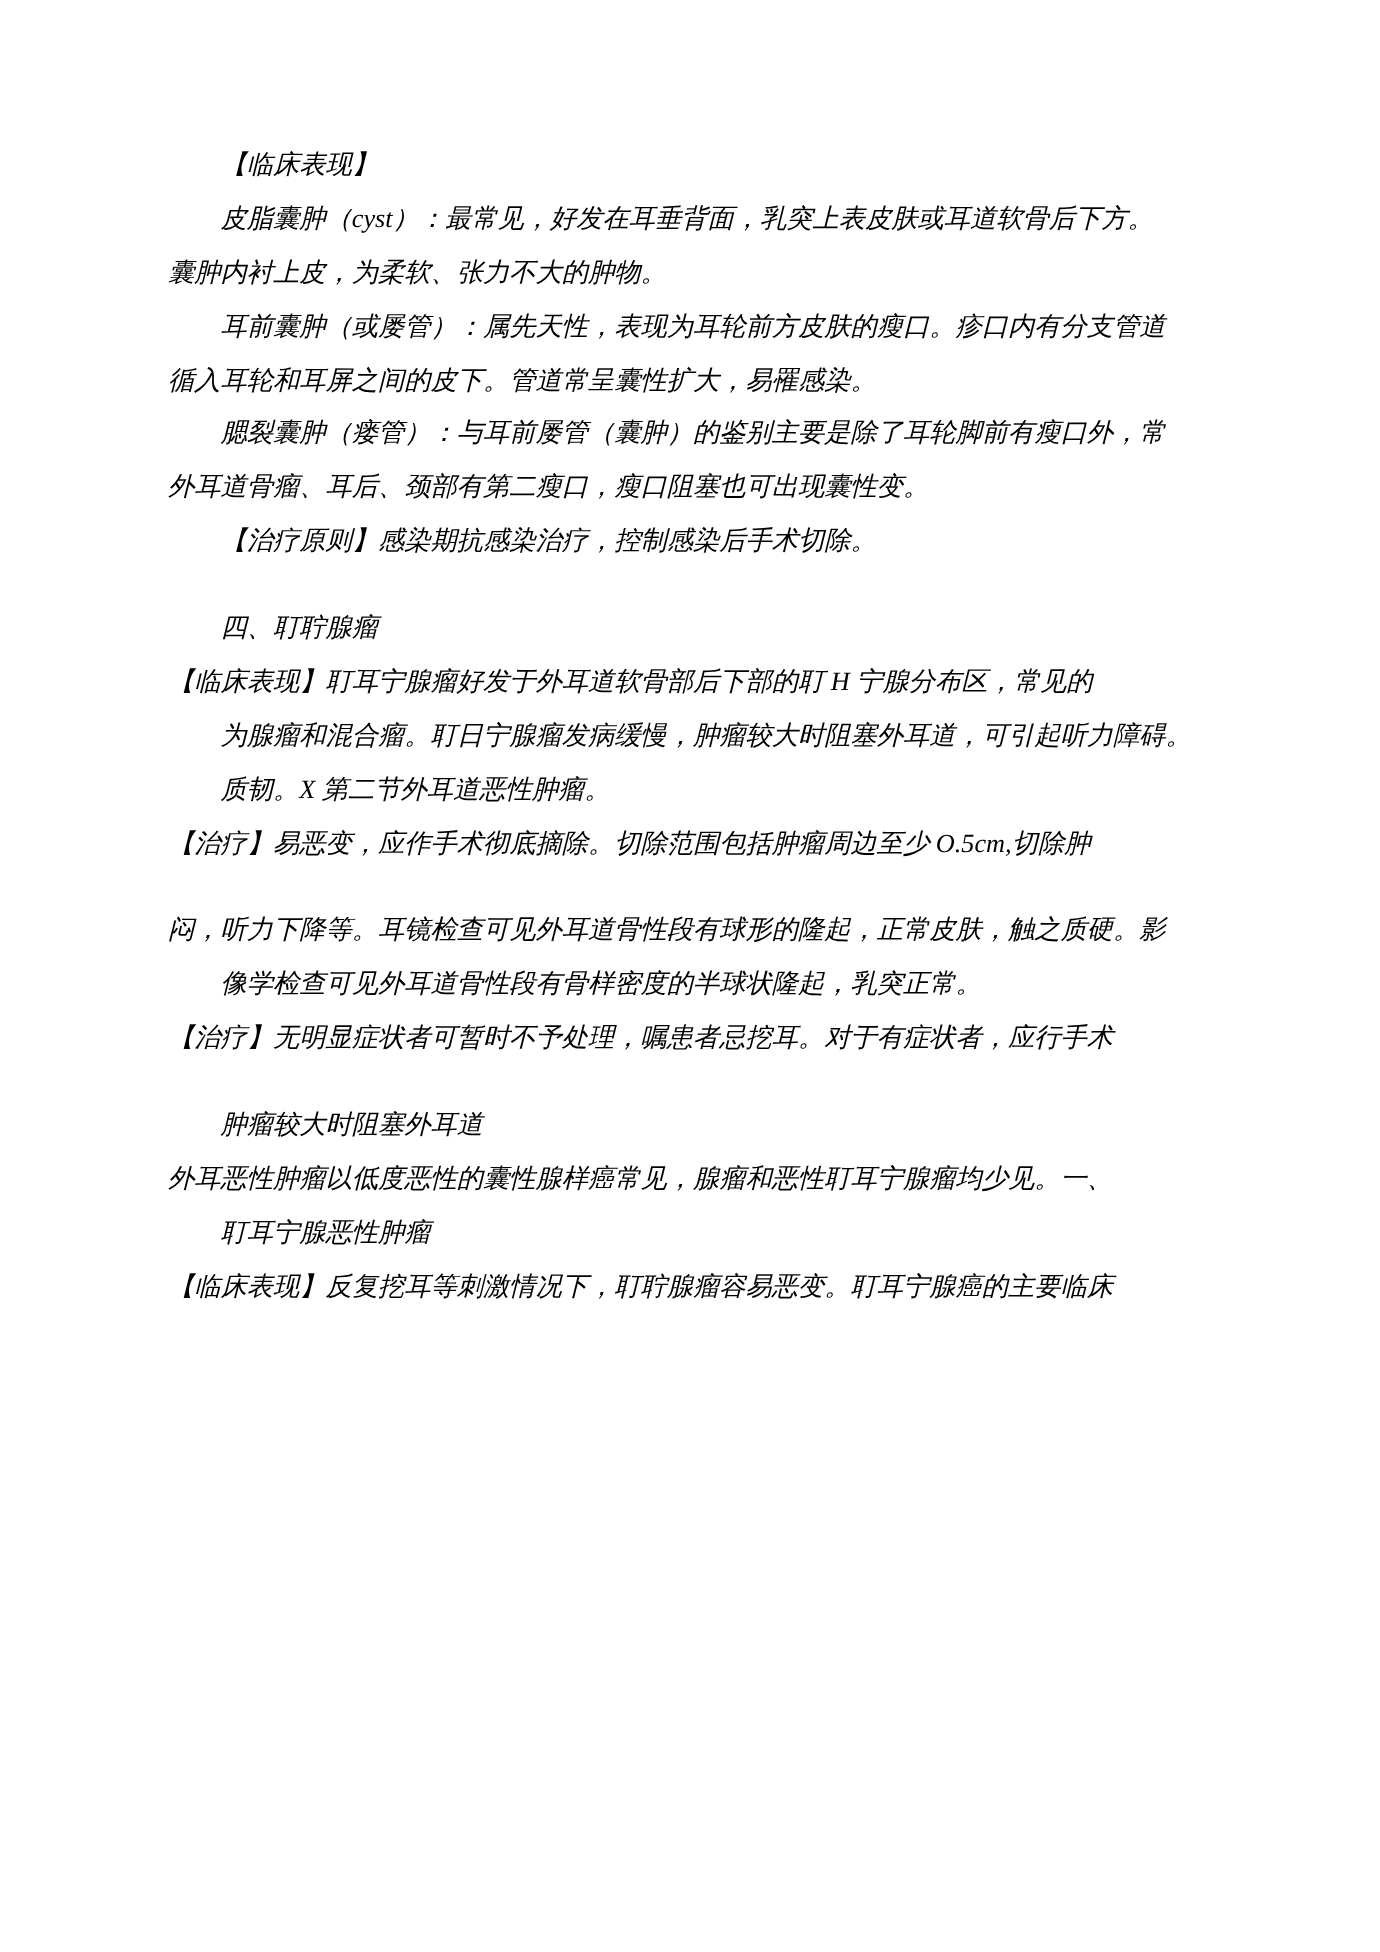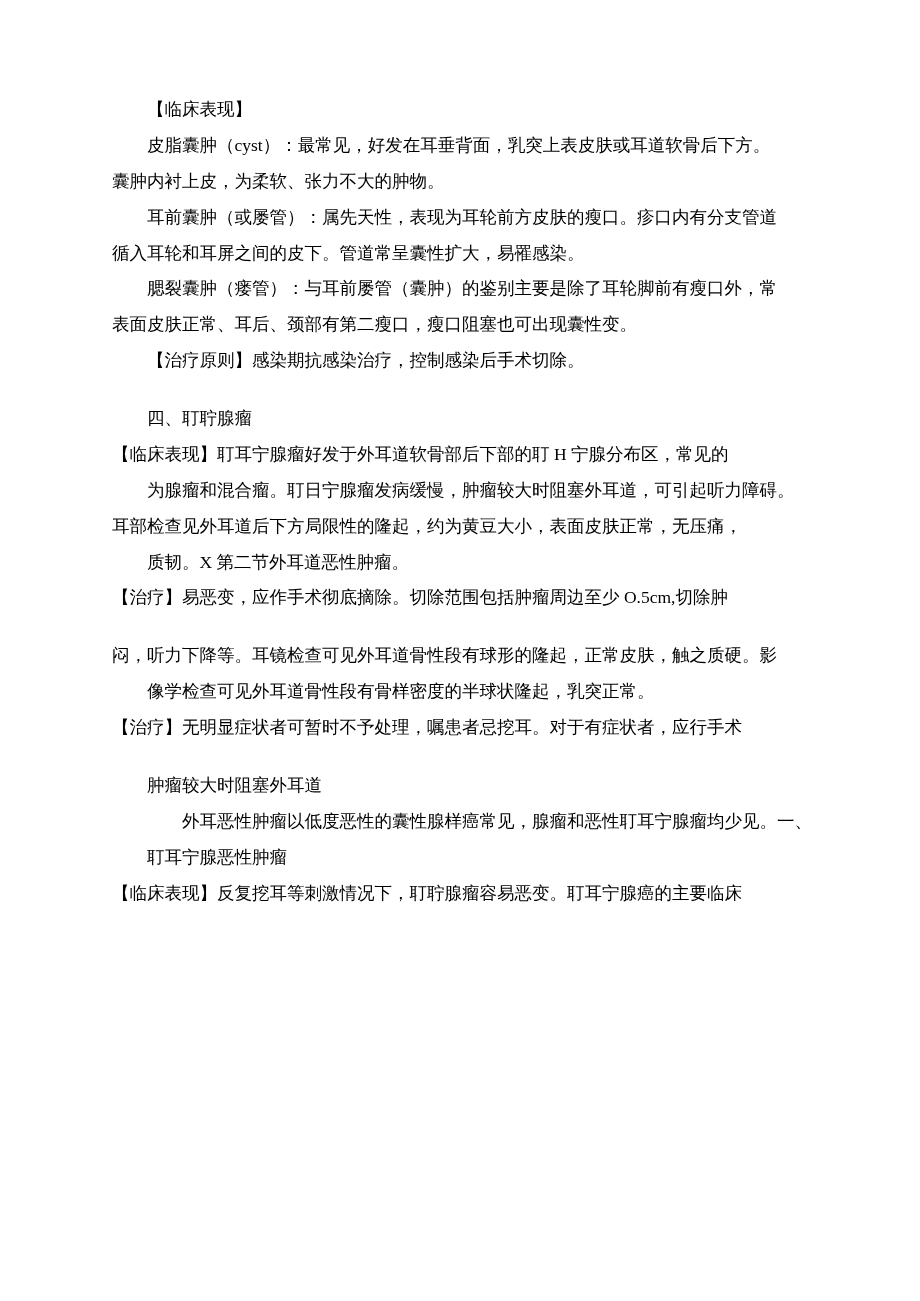--- a/index.html
+++ b/index.html
@@ -23,57 +23,57 @@
   }
   .doc {
     font-size: 17.5px;
     line-height: 2.05;
     text-align: justify;
     text-justify: inter-ideograph;
   }
   p {
     margin: 0;
     padding: 0;
+    font-style: italic;
   }
   .para {
     text-indent: 2em;
   }
   .noindent {
     text-indent: 0;
   }
   .center {
-    text-align: right;
+    text-align: left;
     text-indent: 0;
   }
   .spacer {
     height: 22px;
   }
 </style>
 </head>
 <body>
 
 <div class="page">
   <div class="doc">
 
     <p class="para">【临床表现】</p>
     <p class="para">皮脂囊肿（cyst）：最常见，好发在耳垂背面，乳突上表皮肤或耳道软骨后下方。</p>
     <p class="noindent">囊肿内衬上皮，为柔软、张力不大的肿物。</p>
     <p class="para">耳前囊肿（或屡管）：属先天性，表现为耳轮前方皮肤的瘦口。疹口内有分支管道</p>
     <p class="noindent">循入耳轮和耳屏之间的皮下。管道常呈囊性扩大，易罹感染。</p>
     <p class="para">腮裂囊肿（瘘管）：与耳前屡管（囊肿）的鉴别主要是除了耳轮脚前有瘦口外，常</p>
-    <p class="noindent">表面皮肤正常、耳后、颈部有第二瘦口，瘦口阻塞也可出现囊性变。</p>
+    <p class="noindent">外耳道骨瘤、耳后、颈部有第二瘦口，瘦口阻塞也可出现囊性变。</p>
     <p class="para">【治疗原则】感染期抗感染治疗，控制感染后手术切除。</p>
 
     <div class="spacer"></div>
 
     <p class="center"></p>
     <p class="para">四、耵聍腺瘤</p>
     <p class="noindent">【临床表现】耵耳宁腺瘤好发于外耳道软骨部后下部的耵 H 宁腺分布区，常见的</p>
     <p class="para">为腺瘤和混合瘤。耵日宁腺瘤发病缓慢，肿瘤较大时阻塞外耳道，可引起听力障碍。</p>
-    <p class="noindent">耳部检查见外耳道后下方局限性的隆起，约为黄豆大小，表面皮肤正常，无压痛，</p>
     <p class="para">质韧。X 第二节外耳道恶性肿瘤。</p>
     <p class="noindent">【治疗】易恶变，应作手术彻底摘除。切除范围包括肿瘤周边至少 O.5cm,切除肿</p>
 
     <div class="spacer"></div>
 
     <p class="center"></p>
     <p class="noindent">闷，听力下降等。耳镜检查可见外耳道骨性段有球形的隆起，正常皮肤，触之质硬。影</p>
     <p class="para">像学检查可见外耳道骨性段有骨样密度的半球状隆起，乳突正常。</p>
     <p class="noindent">【治疗】无明显症状者可暂时不予处理，嘱患者忌挖耳。对于有症状者，应行手术</p>
 

